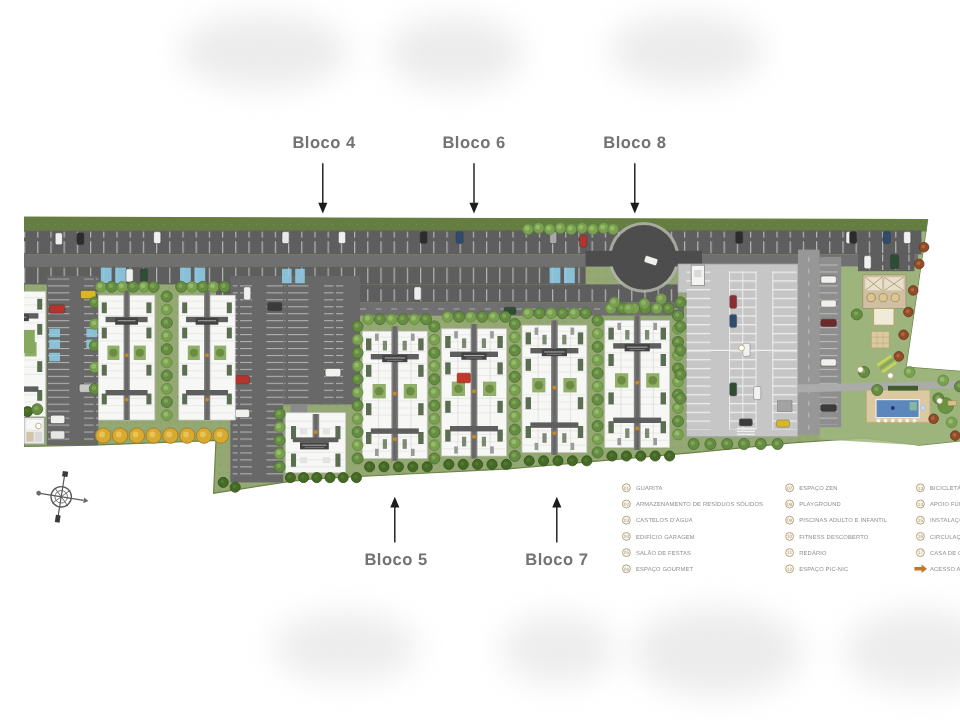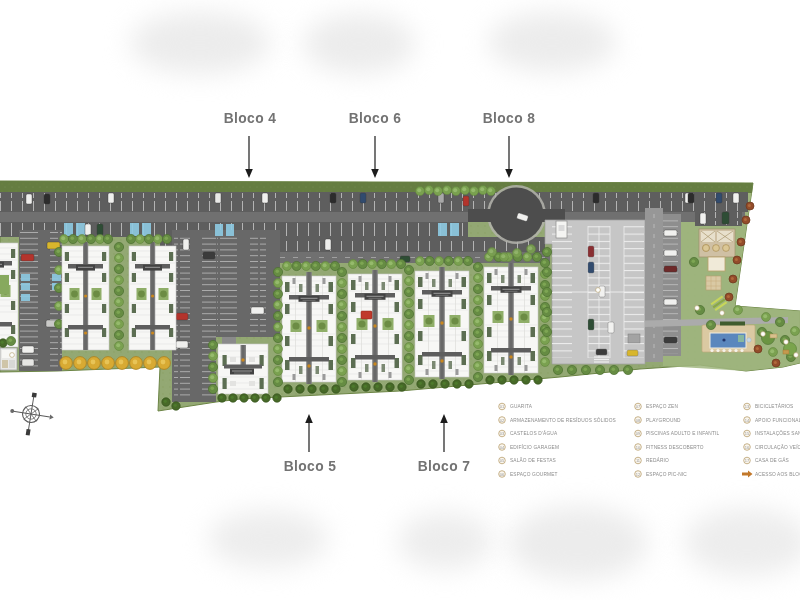--- a/index.html
+++ b/index.html
@@ -1,16 +1,16 @@
 <!DOCTYPE html>
 <html><head>
 <meta charset="utf-8">
 <style>
   html,body{margin:0;padding:0;width:800px;height:600px;overflow:hidden;background:#ffffff;font-family:"Liberation Sans",sans-serif;}
-  .wrap{position:relative;width:680px;height:600px;}
+  .wrap{position:relative;width:680px;height:600px;margin-left:20px;}
   .smudge{position:absolute;border-radius:50%;filter:blur(13px);}
   svg{position:absolute;left:0;top:0;}
 </style>
 </head>
 <body>
 <div class="wrap">
 
   <div class="smudge" style="left:130px;top:12px;width:140px;height:62px;background:#ececec;"></div>
 
   <div class="smudge" style="left:303px;top:14px;width:112px;height:60px;background:#ececec;"></div>

